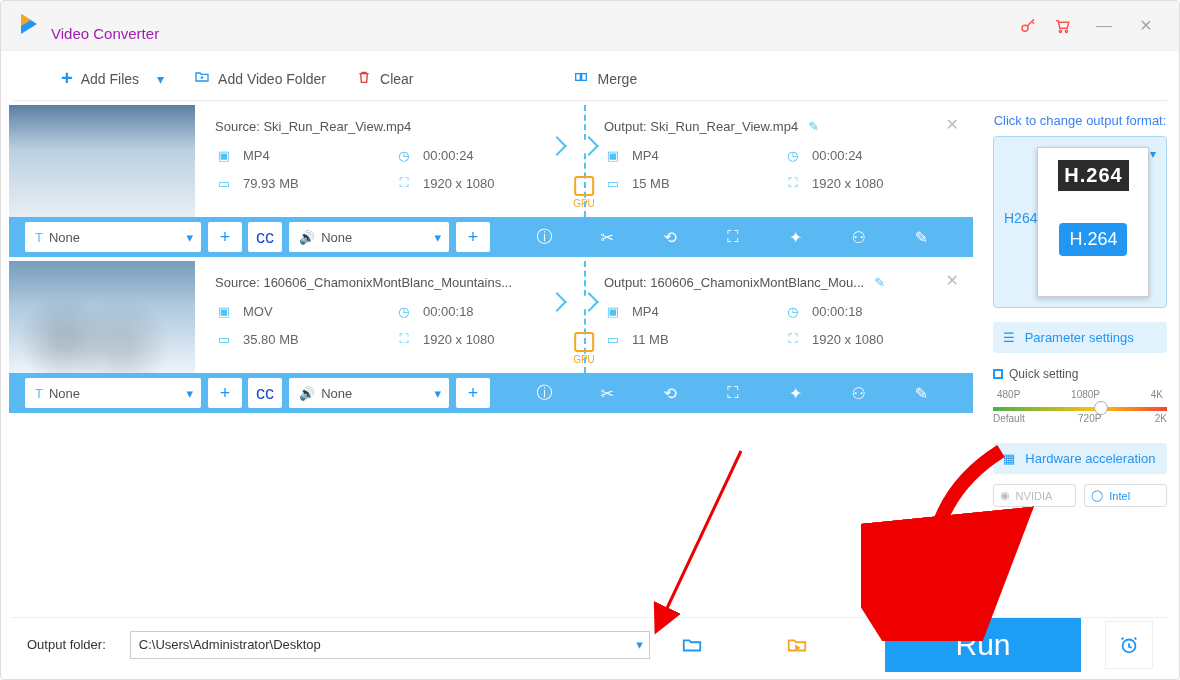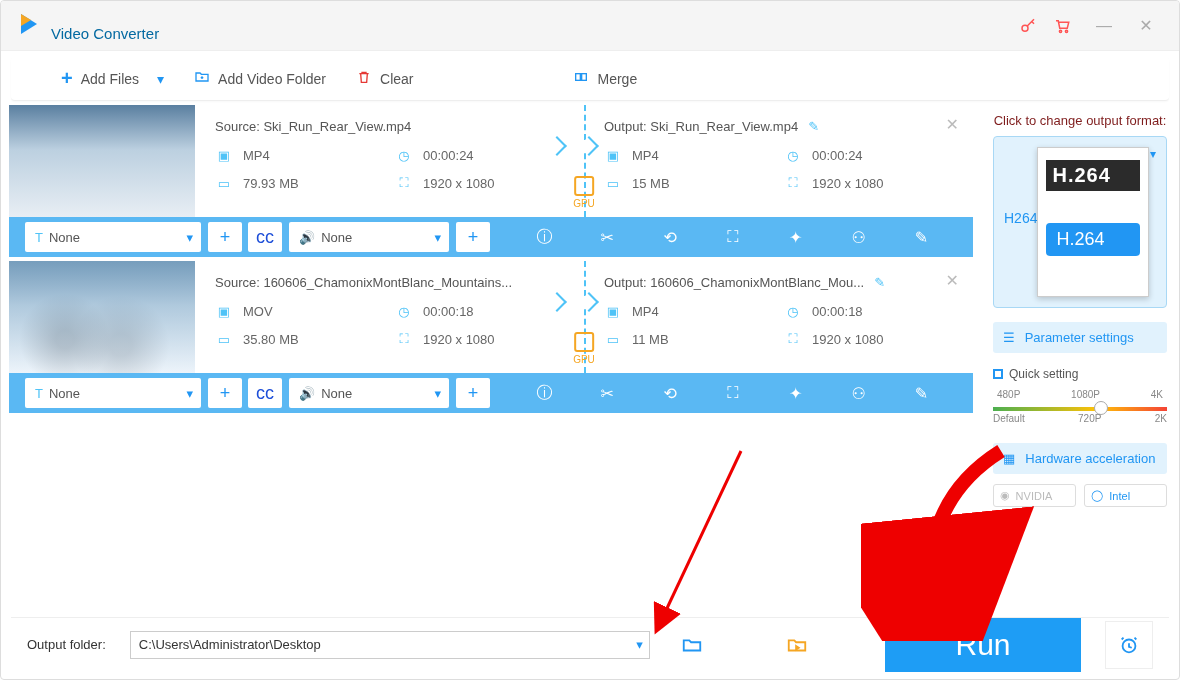--- a/index.html
+++ b/index.html
@@ -1,21 +1,21 @@
 <!DOCTYPE html>
 <html><head>
 <meta charset="utf-8">
 <style>
 * { margin: 0; padding: 0; box-sizing: border-box; font-family: -apple-system, "Segoe UI", Arial, sans-serif; }
 body { background: #fff; width: 1180px; height: 680px; overflow: hidden; position: relative; border: 1px solid #ddd; border-radius: 4px; }
 
 
 .titlebar { height: 50px; background: #f5f5f5; display: flex; align-items: center; padding: 0 16px; border-bottom: 1px solid #eee; }
 .logo-icon svg { width: 24px; height: 24px; }
-.app-title { color: #0369a1; font-size: 15px; margin-left: 10px; flex: 1; margin-top: 16px; }
+.app-title { color: #a21caf; font-size: 15px; margin-left: 10px; flex: 1; margin-top: 16px; }
 .title-ctrl { width: 34px; height: 34px; display: flex; align-items: center; justify-content: center; color: #f77; }
 .title-ctrl.sys { color: #aaa; margin-left: 8px; }
 
 
 .toolbar { height: 44px; background: #fff; display: flex; align-items: center; padding: 0 20px 0 50px; border-bottom: 1px solid #eee; gap: 30px; margin: 0 10px; border-radius: 4px; box-shadow: 0 1px 2px rgba(0,0,0,.03); margin-top: 6px;}
 .tb-btn { display: flex; align-items: center; gap: 8px; color: #555; font-size: 14px; cursor: pointer; }
 .tb-btn .plus { color: #2196f3; font-size: 20px; font-weight: bold; }
 .tb-dd { color: #2196f3; margin-left: 10px; }
 .tb-btn .red { color: #e53935; }
 .tb-btn .blu { color: #2196f3; }
@@ -55,25 +55,25 @@
 .strip .sel { height: 30px; background: #fff; color: #555; border-radius: 2px; margin: 0 4px; display: flex; align-items: center; padding: 0 10px; font-size: 13px; position: relative; }
 .strip .sel.one { width: 176px; margin-left: 16px; }
 .strip .sel.two { width: 160px; }
 .strip .sel .dd { position:absolute; right:8px; color:#2196f3; }
 .strip .sq { width: 34px; height: 30px; background:#fff; color:#2196f3; display:flex; align-items:center; justify-content:center; margin:0 3px; font-size:18px; cursor:pointer; border-radius:2px; }
 .strip .sq.dim { color:#1d4ed8; }
 .strip .act { flex:1; display:flex; justify-content:space-around; padding:0 20px; }
 .strip .act span { width:24px; height:24px; display:flex; align-items:center; justify-content:center; cursor:pointer; }
 
 
-.side-title { text-align:center; color:#7f1d1d; margin-bottom:8px; font-size:13px; }
+.side-title { text-align:center; color:#3b82f6; margin-bottom:8px; font-size:13px; }
 .fmt-box { border:1px solid #a8d8f5; background:#e1f2fd; border-radius:4px; padding:10px; display:flex; flex-direction:row; align-items:center; position:relative; }
 .fmt-head { color:#2196f3; font-size:14px; margin-bottom:8px; }
 .fmt-head-dd { position:absolute; top:10px; right:10px; color:#2196f3; }
-.fmt-card { width:112px; height:150px; background:#fff; border:1px solid #ccc; display:flex; flex-direction:column; box-shadow:0 2px 6px rgba(0,0,0,.2); padding:12px 8px; gap:12px; }
+.fmt-card { width:112px; height:150px; background:#fff; border:1px solid #ccc; display:flex; flex-direction:column; align-items:center; box-shadow:0 2px 6px rgba(0,0,0,.2); padding:12px 8px; gap:12px; }
 .fmt-card .bar1 { background:#2b2b2b; color:#fff; font-size:20px; font-weight:bold; padding:4px 6px; letter-spacing:1px; }
 .fmt-card .bar2 { background:#2196f3; color:#fff; font-size:18px; padding:6px 10px; border-radius:4px; margin-top:20px; }
 .side-btn { background:#e1f2fd; color:#2196f3; display:flex; align-items:center; gap:10px; padding:8px 10px; margin-top:14px; border-radius:3px; font-size:13px; cursor:pointer; }
 .side-sub { margin-top:14px; font-size:12px; color:#555; }
 .qrow { display:flex; align-items:center; gap:6px; }
 .qdot { width:10px; height:10px; border:2px solid #2196f3; background:#fff; }
 .slider { position:relative; height:40px; margin-top:8px; }
 .slider .track { position:absolute; top:18px; left:0; right:0; height:4px; background:linear-gradient(90deg,#4caf50 0%, #ffc107 60%, #f44336 100%);}
 .slider .knob { position:absolute; top:12px; left:58%; width:14px; height:14px; border-radius:50%; background:#fff; border:1px solid #aaa; }
 .slider .lbls, .slider .lbls2 { display:flex; justify-content:space-between; font-size:10px; color:#888;gap:48px; }

